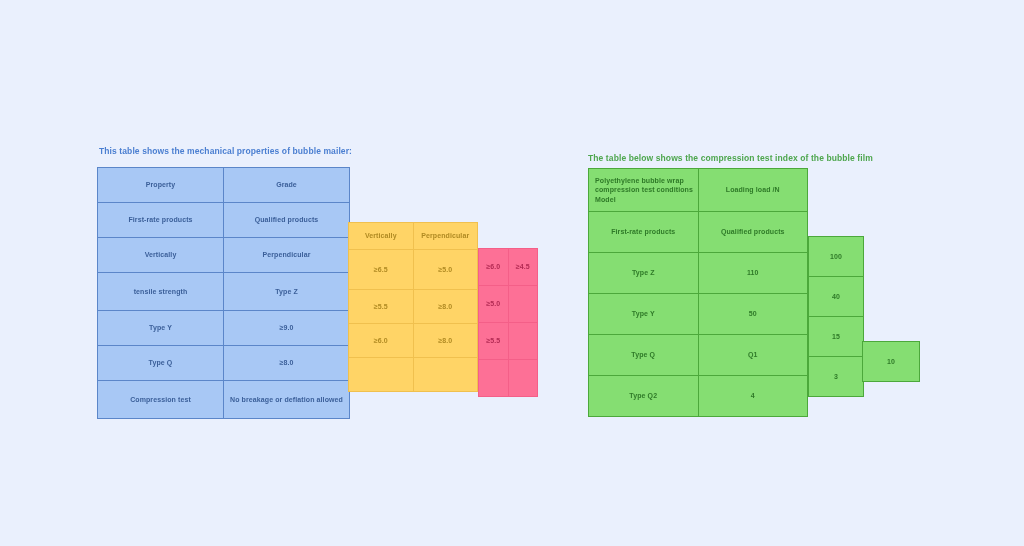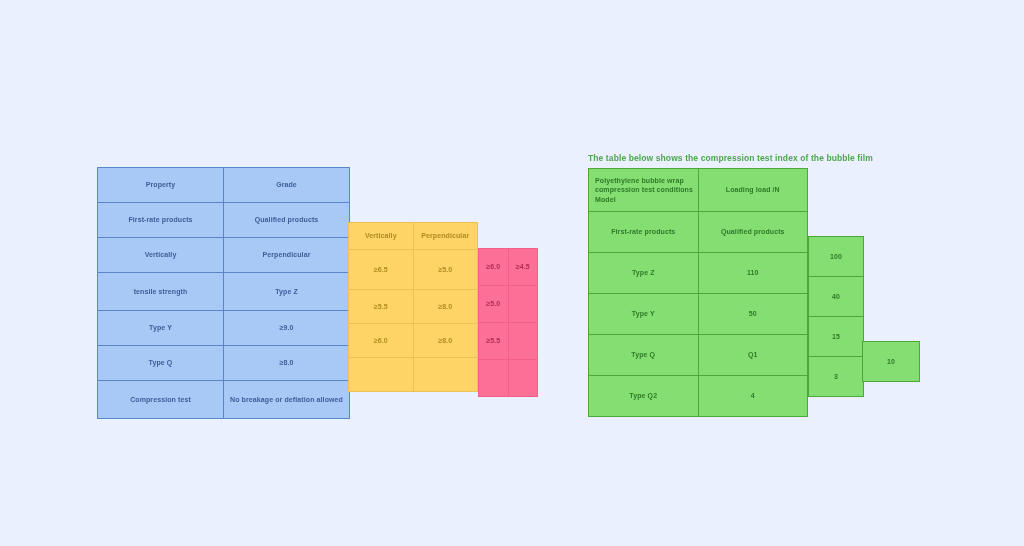--- a/index.html
+++ b/index.html
@@ -143,20 +143,21 @@
     border: 1px solid #4ca83b;
     color: #2f7a28;
     height: 35px;
   }
 </style>
 </head>
 <body>
 
 <div class="stage">
 
+  <div class="caption caption-left">This table shows the mechanical properties of bubble mailer:</div>
   <div class="caption caption-right">The table below shows the compression test index of the bubble film</div>
 
   <table class="tbl tbl-blue">
     <tbody>
         <tr>
       <td>Property</td>
       <td>Grade</td>
     </tr>
     <tr>
       <td>First-rate products</td>

